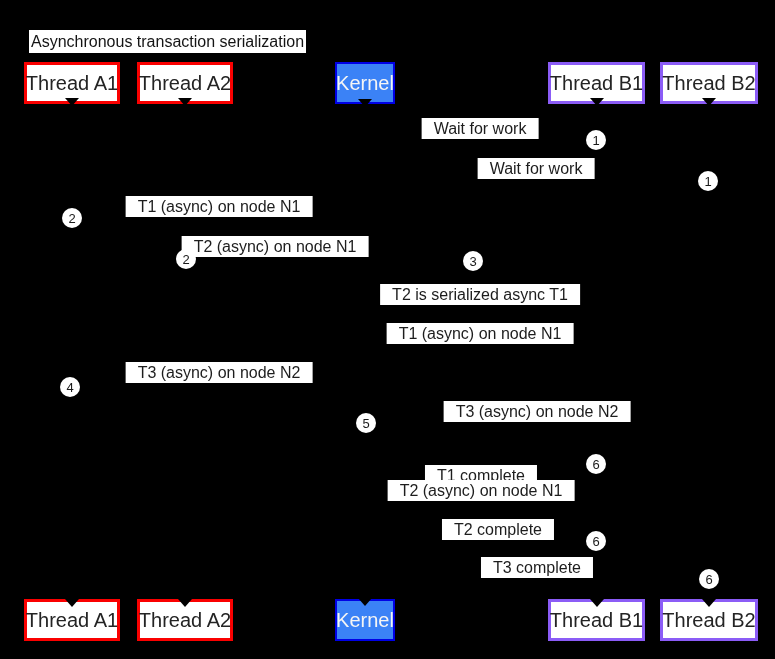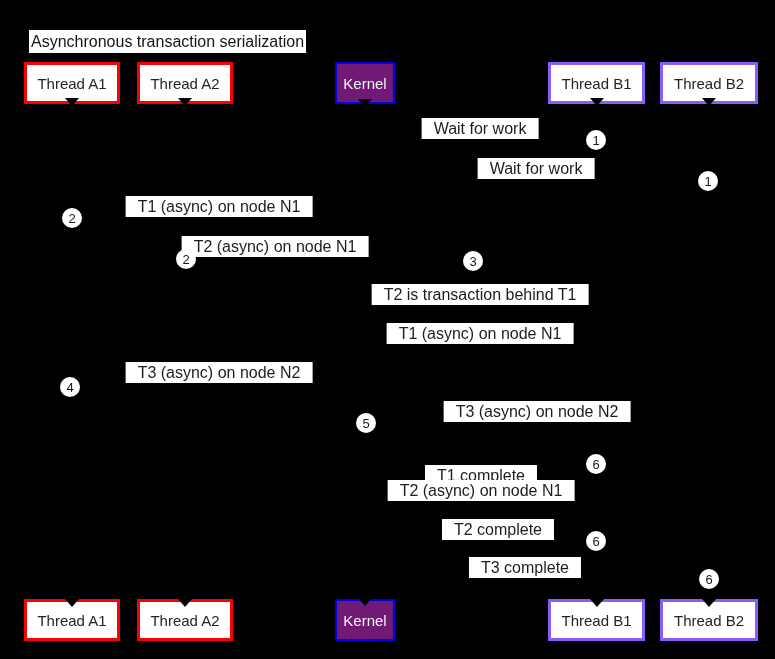--- a/index.html
+++ b/index.html
@@ -14,27 +14,27 @@
     position:absolute;
     background:#fff;color:#141414;
     font-size:16px;line-height:23px;
     padding:0 2px;white-space:nowrap;
   }
   .pbox{
     position:absolute;
     height:42px;
     box-sizing:border-box;
     display:flex;align-items:center;justify-content:center;
-    font-size:15px;
+    font-size:20px;
     background:#fff;color:#242424;
     white-space:nowrap;
   }
   .pbox.red-outline{border:3px solid #fa0000;}
   .pbox.blue-outline{border:3px solid #8b5cf6;}
-  .pbox.blue-solid{background:#701a75;border:2px solid #0000e6;color:#f5f5f5;}
+  .pbox.blue-solid{background:#3b82f6;border:2px solid #0000e6;color:#f5f5f5;}
   .notch{
     position:absolute;left:50%;transform:translateX(-50%);
     width:0;height:0;
     border-left:7px solid transparent;
     border-right:7px solid transparent;
     border-top:8px solid #000;
   }
   .row-top .notch{bottom:-5px;}
   .row-bottom .notch{top:-3px;}
   .msg{
@@ -78,28 +78,28 @@
   </div>
   <div class="pbox blue-outline row-top" style="left:660px;top:62px;width:98px">
     <span>Thread B2</span>
     <i class="notch"></i>
   </div>
 
   <div class="msg" style="left:480px;top:118px">Wait for work</div>
   <div class="msg" style="left:536px;top:158px">Wait for work</div>
   <div class="msg" style="left:219px;top:196px">T1 (async) on node N1</div>
   <div class="msg" style="left:275px;top:236px">T2 (async) on node N1</div>
-  <div class="msg" style="left:480px;top:284px">T2 is transaction behind T1</div>
+  <div class="msg" style="left:480px;top:284px">T2 is serialized async T1</div>
   <div class="msg" style="left:480px;top:323px">T1 (async) on node N1</div>
   <div class="msg" style="left:219px;top:362px">T3 (async) on node N2</div>
   <div class="msg" style="left:537px;top:401px">T3 (async) on node N2</div>
   <div class="msg" style="left:481px;top:465px">T1 complete</div>
   <div class="msg" style="left:481px;top:480px">T2 (async) on node N1</div>
   <div class="msg" style="left:498px;top:519px">T2 complete</div>
-  <div class="msg" style="left:525px;top:557px">T3 complete</div>
+  <div class="msg" style="left:537px;top:557px">T3 complete</div>
 
   <div class="marker" style="left:596px;top:140px">1</div>
   <div class="marker" style="left:708px;top:181px">1</div>
   <div class="marker" style="left:72px;top:218px">2</div>
   <div class="marker" style="left:186px;top:259px">2</div>
   <div class="marker" style="left:473px;top:261px">3</div>
   <div class="marker" style="left:70px;top:387px">4</div>
   <div class="marker" style="left:366px;top:423px">5</div>
   <div class="marker" style="left:596px;top:464px">6</div>
   <div class="marker" style="left:596px;top:541px">6</div>

